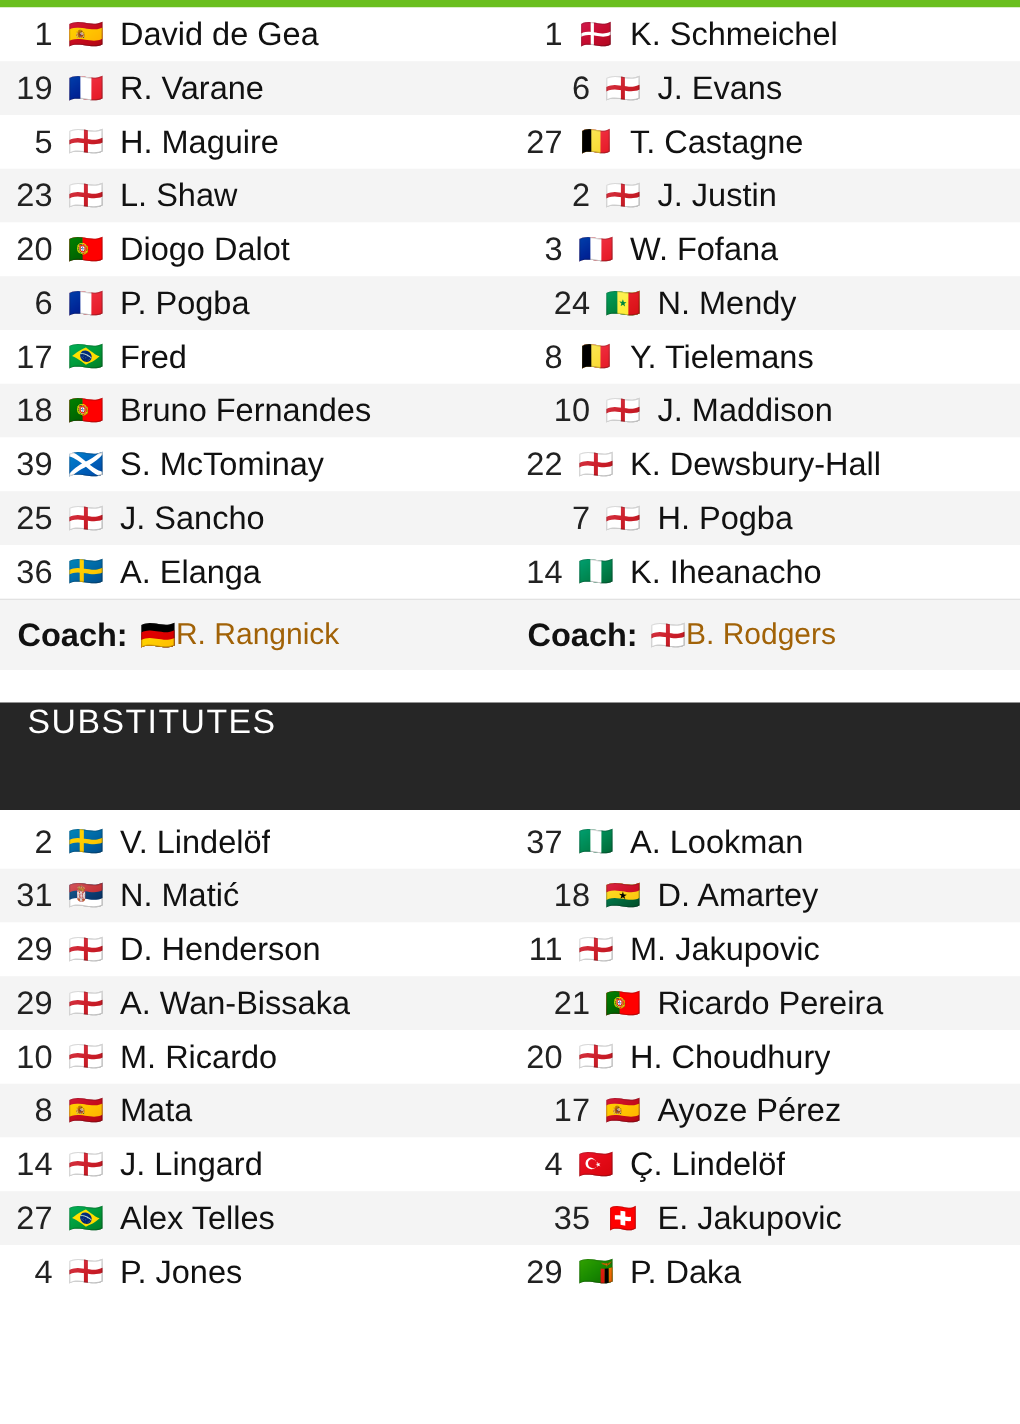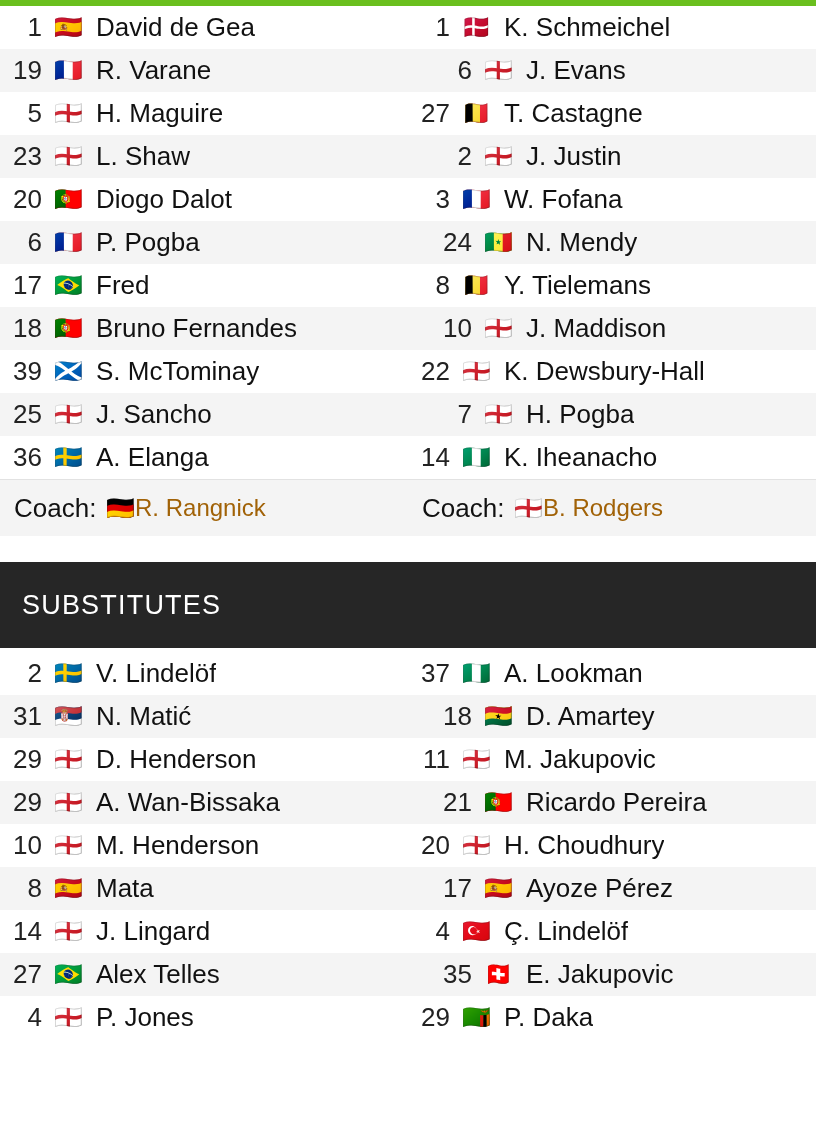--- a/index.html
+++ b/index.html
@@ -51,34 +51,34 @@
   
   .coach-row { display: flex; width: 100%; background: #f4f4f4; height: 57px; border-top: 1px solid #e2e2e2;}
   .coach-half {
     width: 50%;
     display: flex;
     align-items: center;
     padding-left: 14px;
   }
   .coach-label {
     font-size: 26px;
-    font-weight: normal;
+    font-weight: bold;
     color: #111;
     margin-right: 10px;
   }
   .coach-flag { font-size: 23px; line-height: 1; }
   .coach-name { font-size: 24px; color: #a16207; }
 
   .gap { height: 26px; background: #ffffff; }
 
   .section-header {
     background: #262626;
     height: 86px;
     display: flex;
-    align-items: center;
+    align-items: flex-start;
     padding-left: 22px;
   }
   .section-header .title {
     color: #ffffff;
     font-size: 27px;
     letter-spacing: 1.2px;
   }
   .section-under { height: 4px; background: #ffffff; }
 </style>
 </head>
@@ -289,21 +289,21 @@
         <div class="half">
           <span class="num">21</span>
           <span class="flag">🇵🇹</span>
           <span class="pname">Ricardo Pereira</span>
         </div>
       </div>
       <div class="row odd">
         <div class="half">
           <span class="num">10</span>
           <span class="flag">🏴󠁧󠁢󠁥󠁮󠁧󠁿</span>
-          <span class="pname">M. Henderson</span>
+          <span class="pname">M. Ricardo</span>
         </div>
         <div class="half">
           <span class="num">20</span>
           <span class="flag">🏴󠁧󠁢󠁥󠁮󠁧󠁿</span>
           <span class="pname">H. Choudhury</span>
         </div>
       </div>
       <div class="row even">
         <div class="half">
           <span class="num">8</span>

